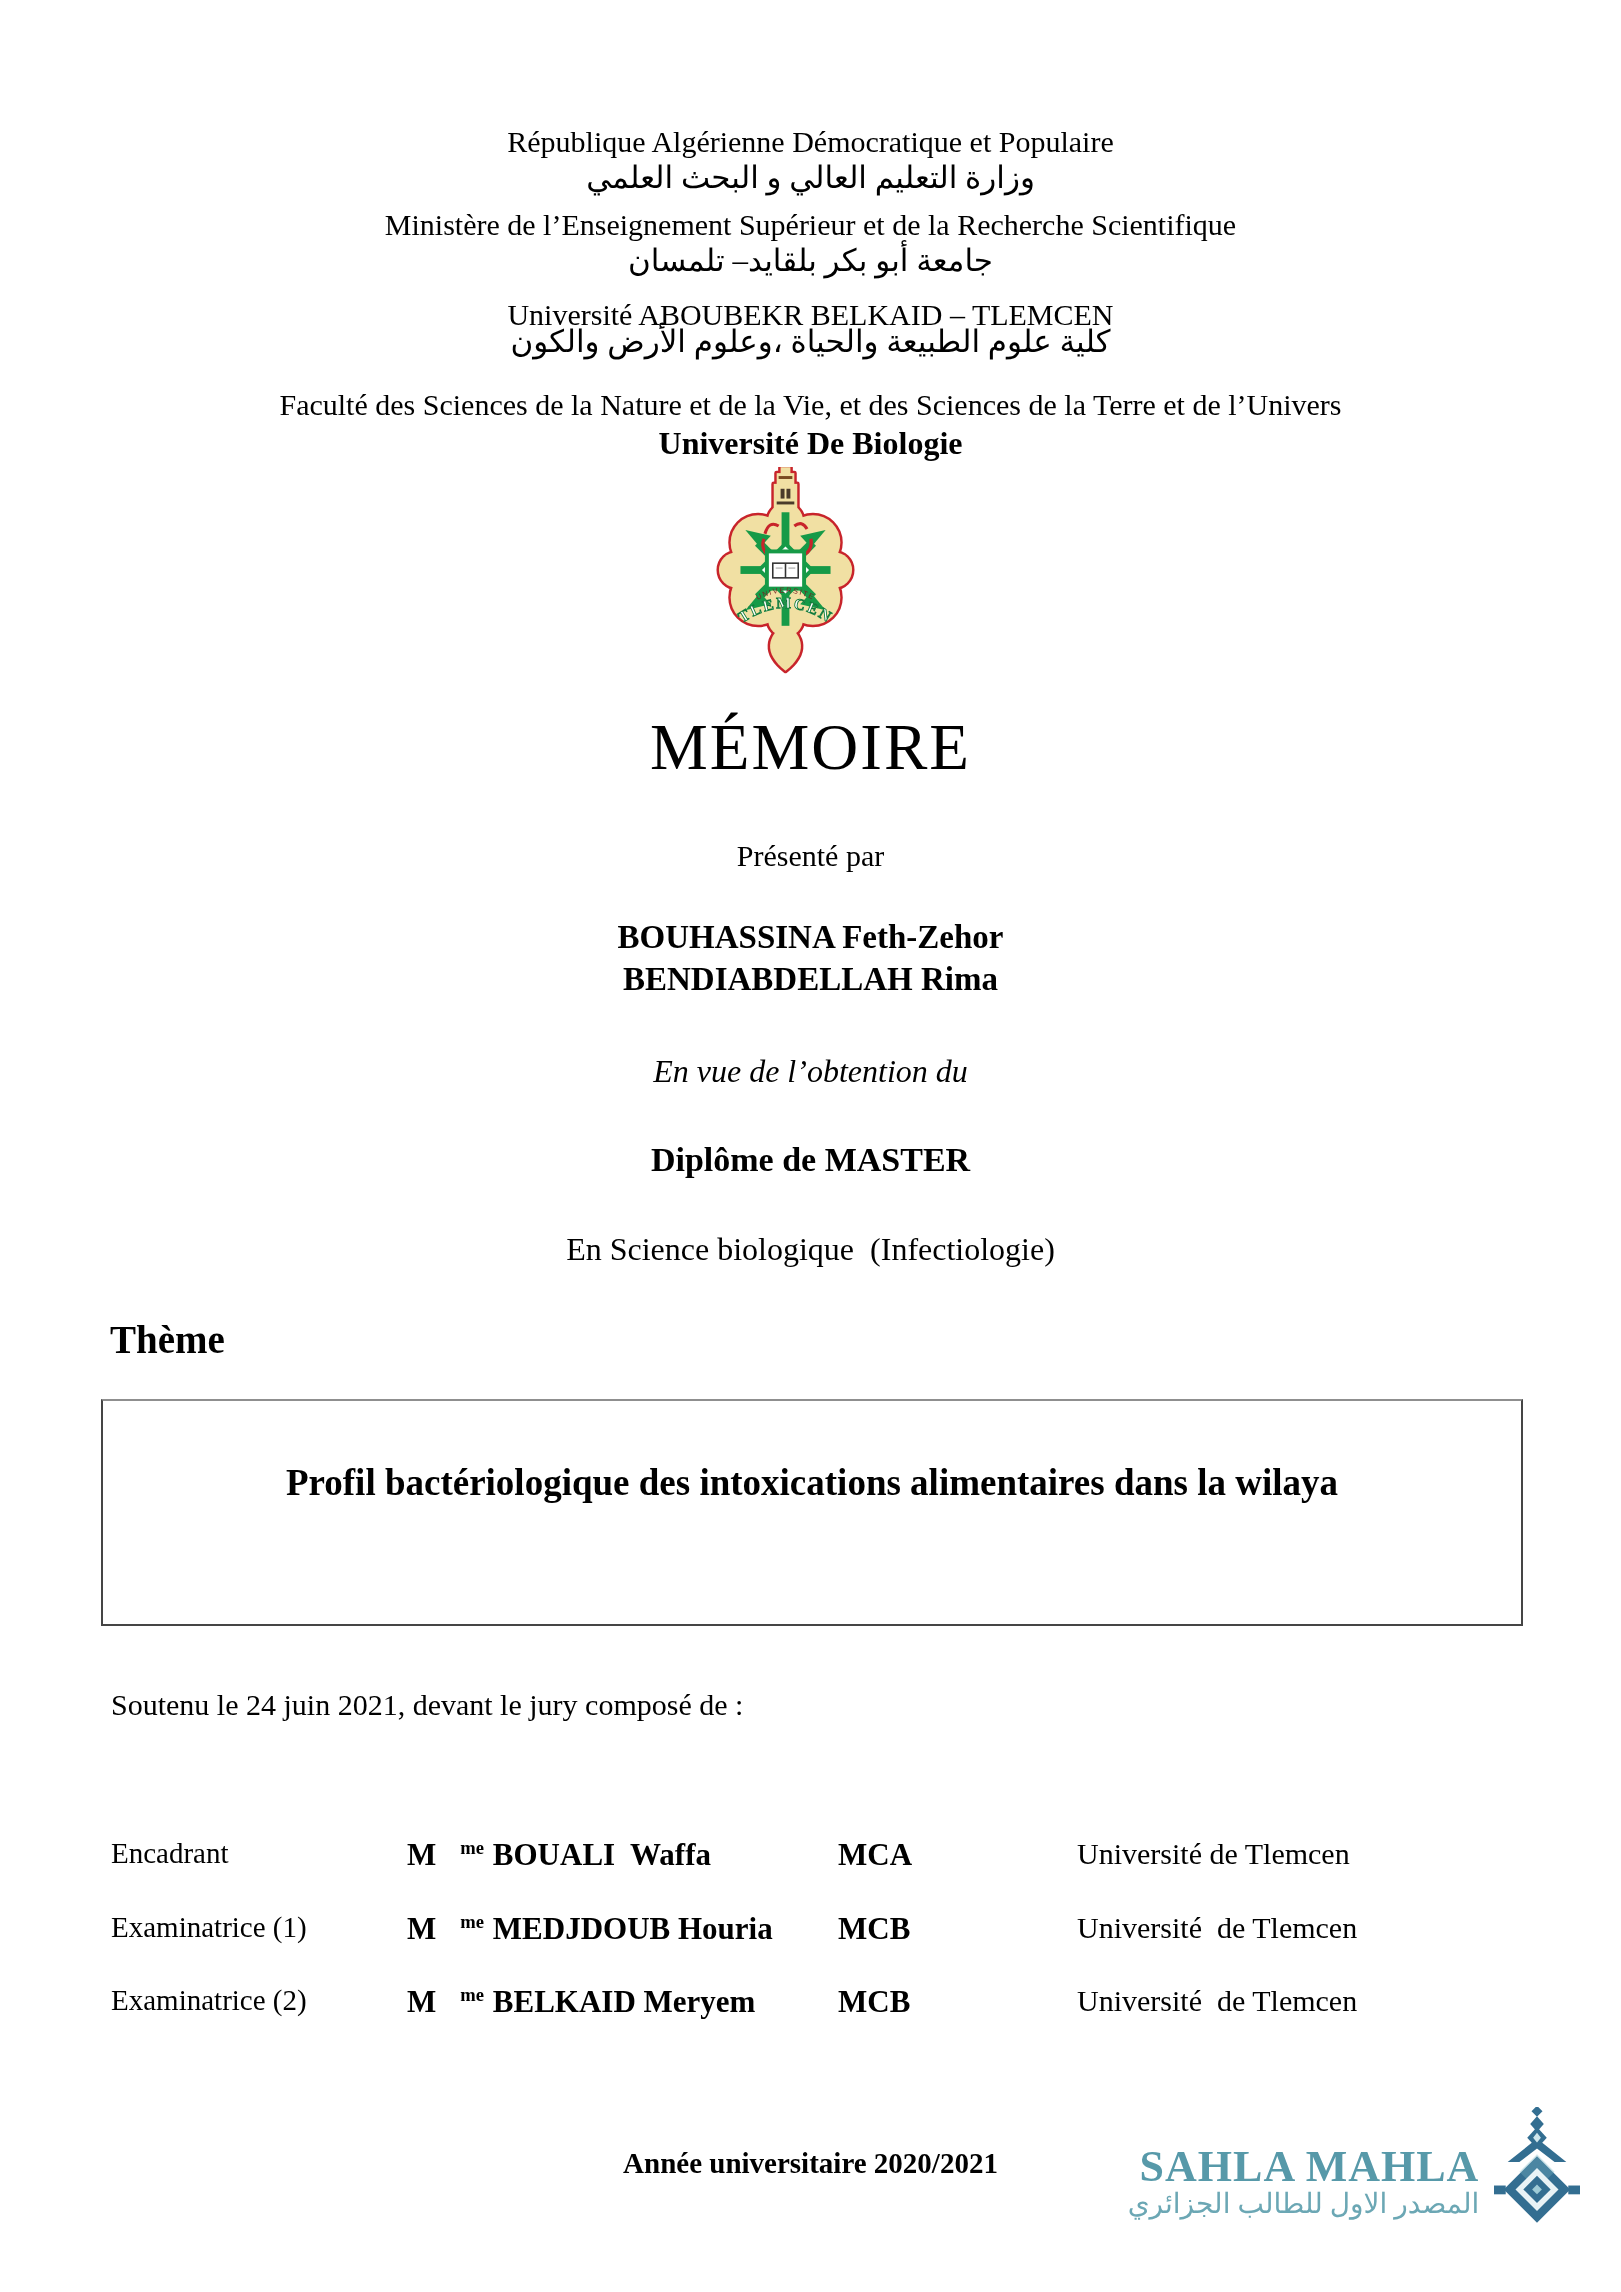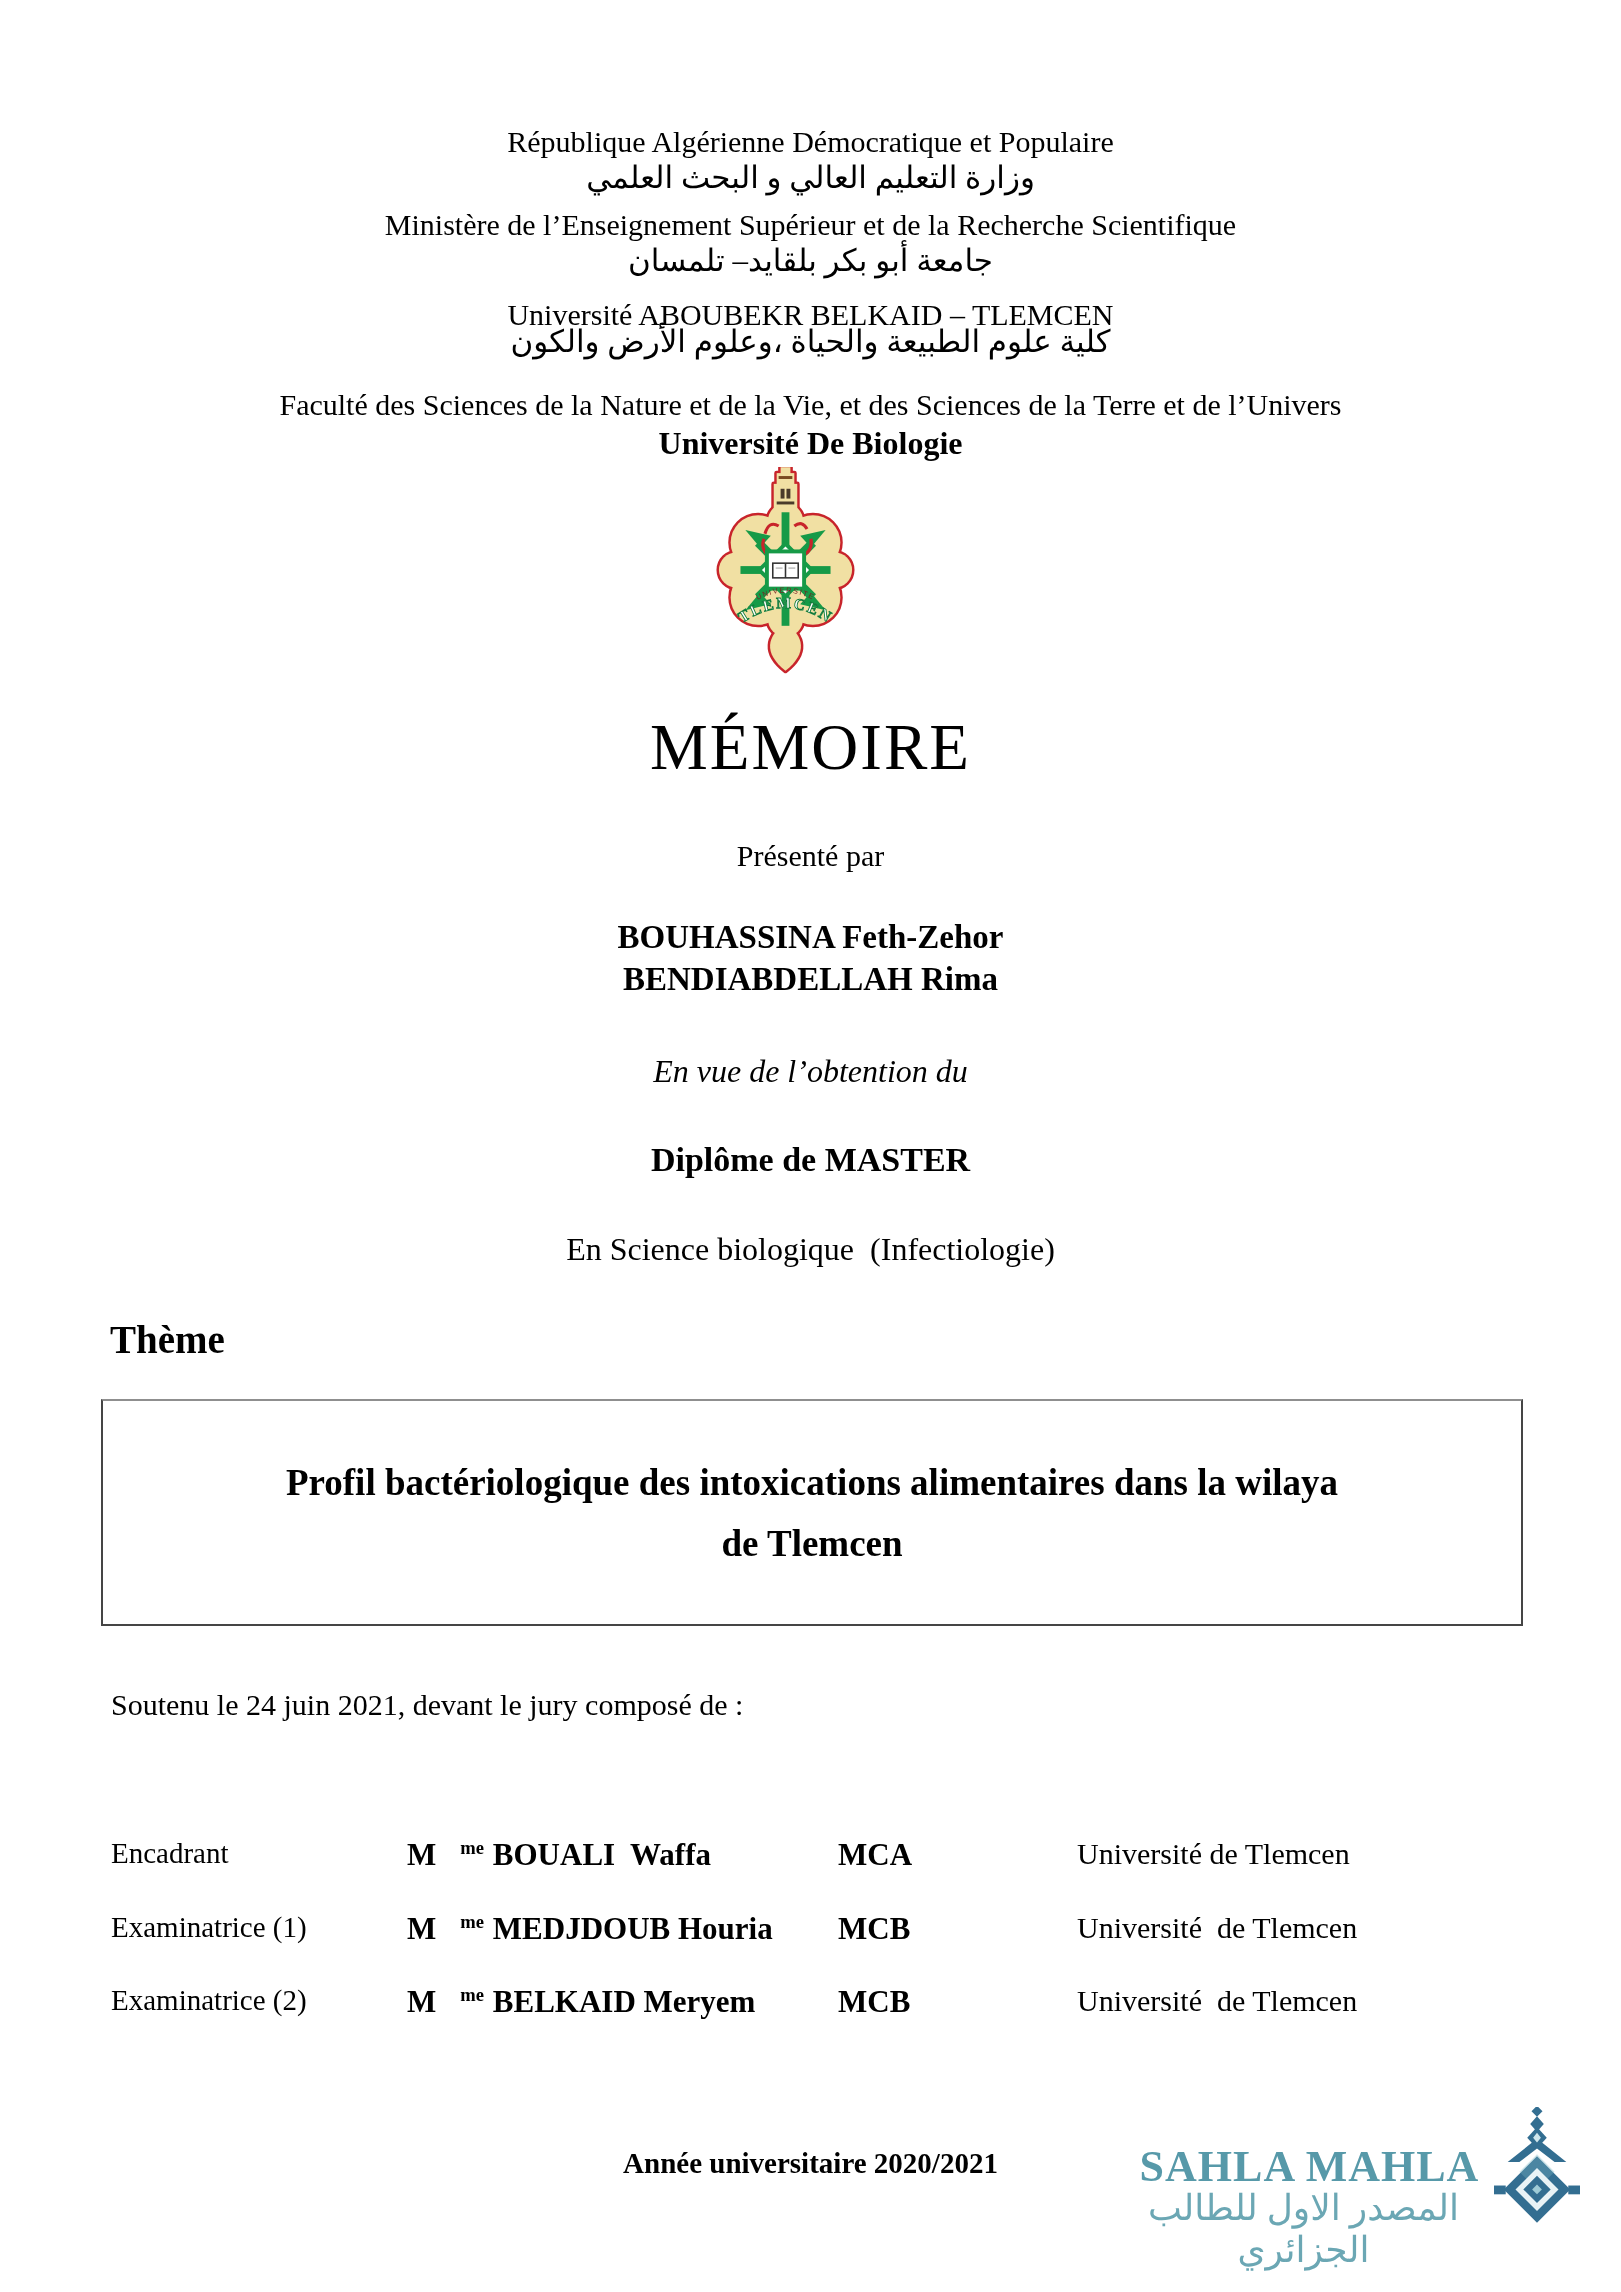--- a/index.html
+++ b/index.html
@@ -30,21 +30,21 @@
   .jury-row{left:0;right:0;height:39px;}
   .jr1{top:1837px;} .jr2{top:1911px;} .jr3{top:1984px;}
   .j-role{position:absolute;left:111px;font-size:29px;}
   .j-name{position:absolute;left:407px;font-size:31px;font-weight:bold;}
   .j-name sup{font-size:18.6px;vertical-align:super;line-height:0;margin-left:24px;}
   .j-name .jn{margin-left:8.8px;}
   .j-grade{position:absolute;left:838px;font-size:31px;font-weight:bold;}
   .j-affil{position:absolute;left:1077px;font-size:30px;}
   .year{top:2147px;font-size:29px;font-weight:bold;}
   .brand{left:1127px;top:2141px;width:365px;font-size:44px;font-weight:bold;letter-spacing:1px;text-align:center;}
-  .tagline{left:1127px;top:2187px;width:353px;font-size:36px;text-align:center;direction:rtl;}
+  .tagline{left:1127px;top:2187px;width:353px;font-size:28px;text-align:center;direction:rtl;}
   .wm-icon{left:1494px;top:2107px;width:86px;height:116px;}
 </style>
 </head>
 <body>
 
 <div class="abs" style="inset:0;">
 
   <div class="abs c hl h1 t">République Algérienne Démocratique et Populaire</div>
   <div class="abs c hl h3 t">Ministère de l’Enseignement Supérieur et de la Recherche Scientifique</div>
   <div class="abs c ar h2 t">وزارة التعليم العالي و البحث العلمي</div>
@@ -123,21 +123,20 @@
   <div class="abs c author1 t">BOUHASSINA Feth-Zehor</div>
   <div class="abs c author2 t">BENDIABDELLAH Rima</div>
   <div class="abs c purpose t">En vue de l’obtention du</div>
   <div class="abs c diploma t">Diplôme de MASTER</div>
   <div class="abs c speciality t">En Science biologique  (Infectiologie)</div>
 
   <div class="abs theme-label t">Thème</div>
   <div class="abs theme-box">
     <div class="theme-inner">
       <div class="theme-line t">Profil bactériologique des intoxications alimentaires dans la wilaya</div>
-      <div class="theme-line t">de Tlemcen</div>
     </div>
   </div>
 
   <div class="abs defense t">Soutenu le 24 juin 2021, devant le jury composé de :</div>
 
   <div class="abs jury-row jr1">
     <span class="j-role t">Encadrant</span>
     <span class="j-name"><span>M</span><sup>me</sup><span class="jn t">BOUALI  Waffa</span></span>
     <span class="j-grade t">MCA</span>
     <span class="j-affil t">Université de Tlemcen</span>

